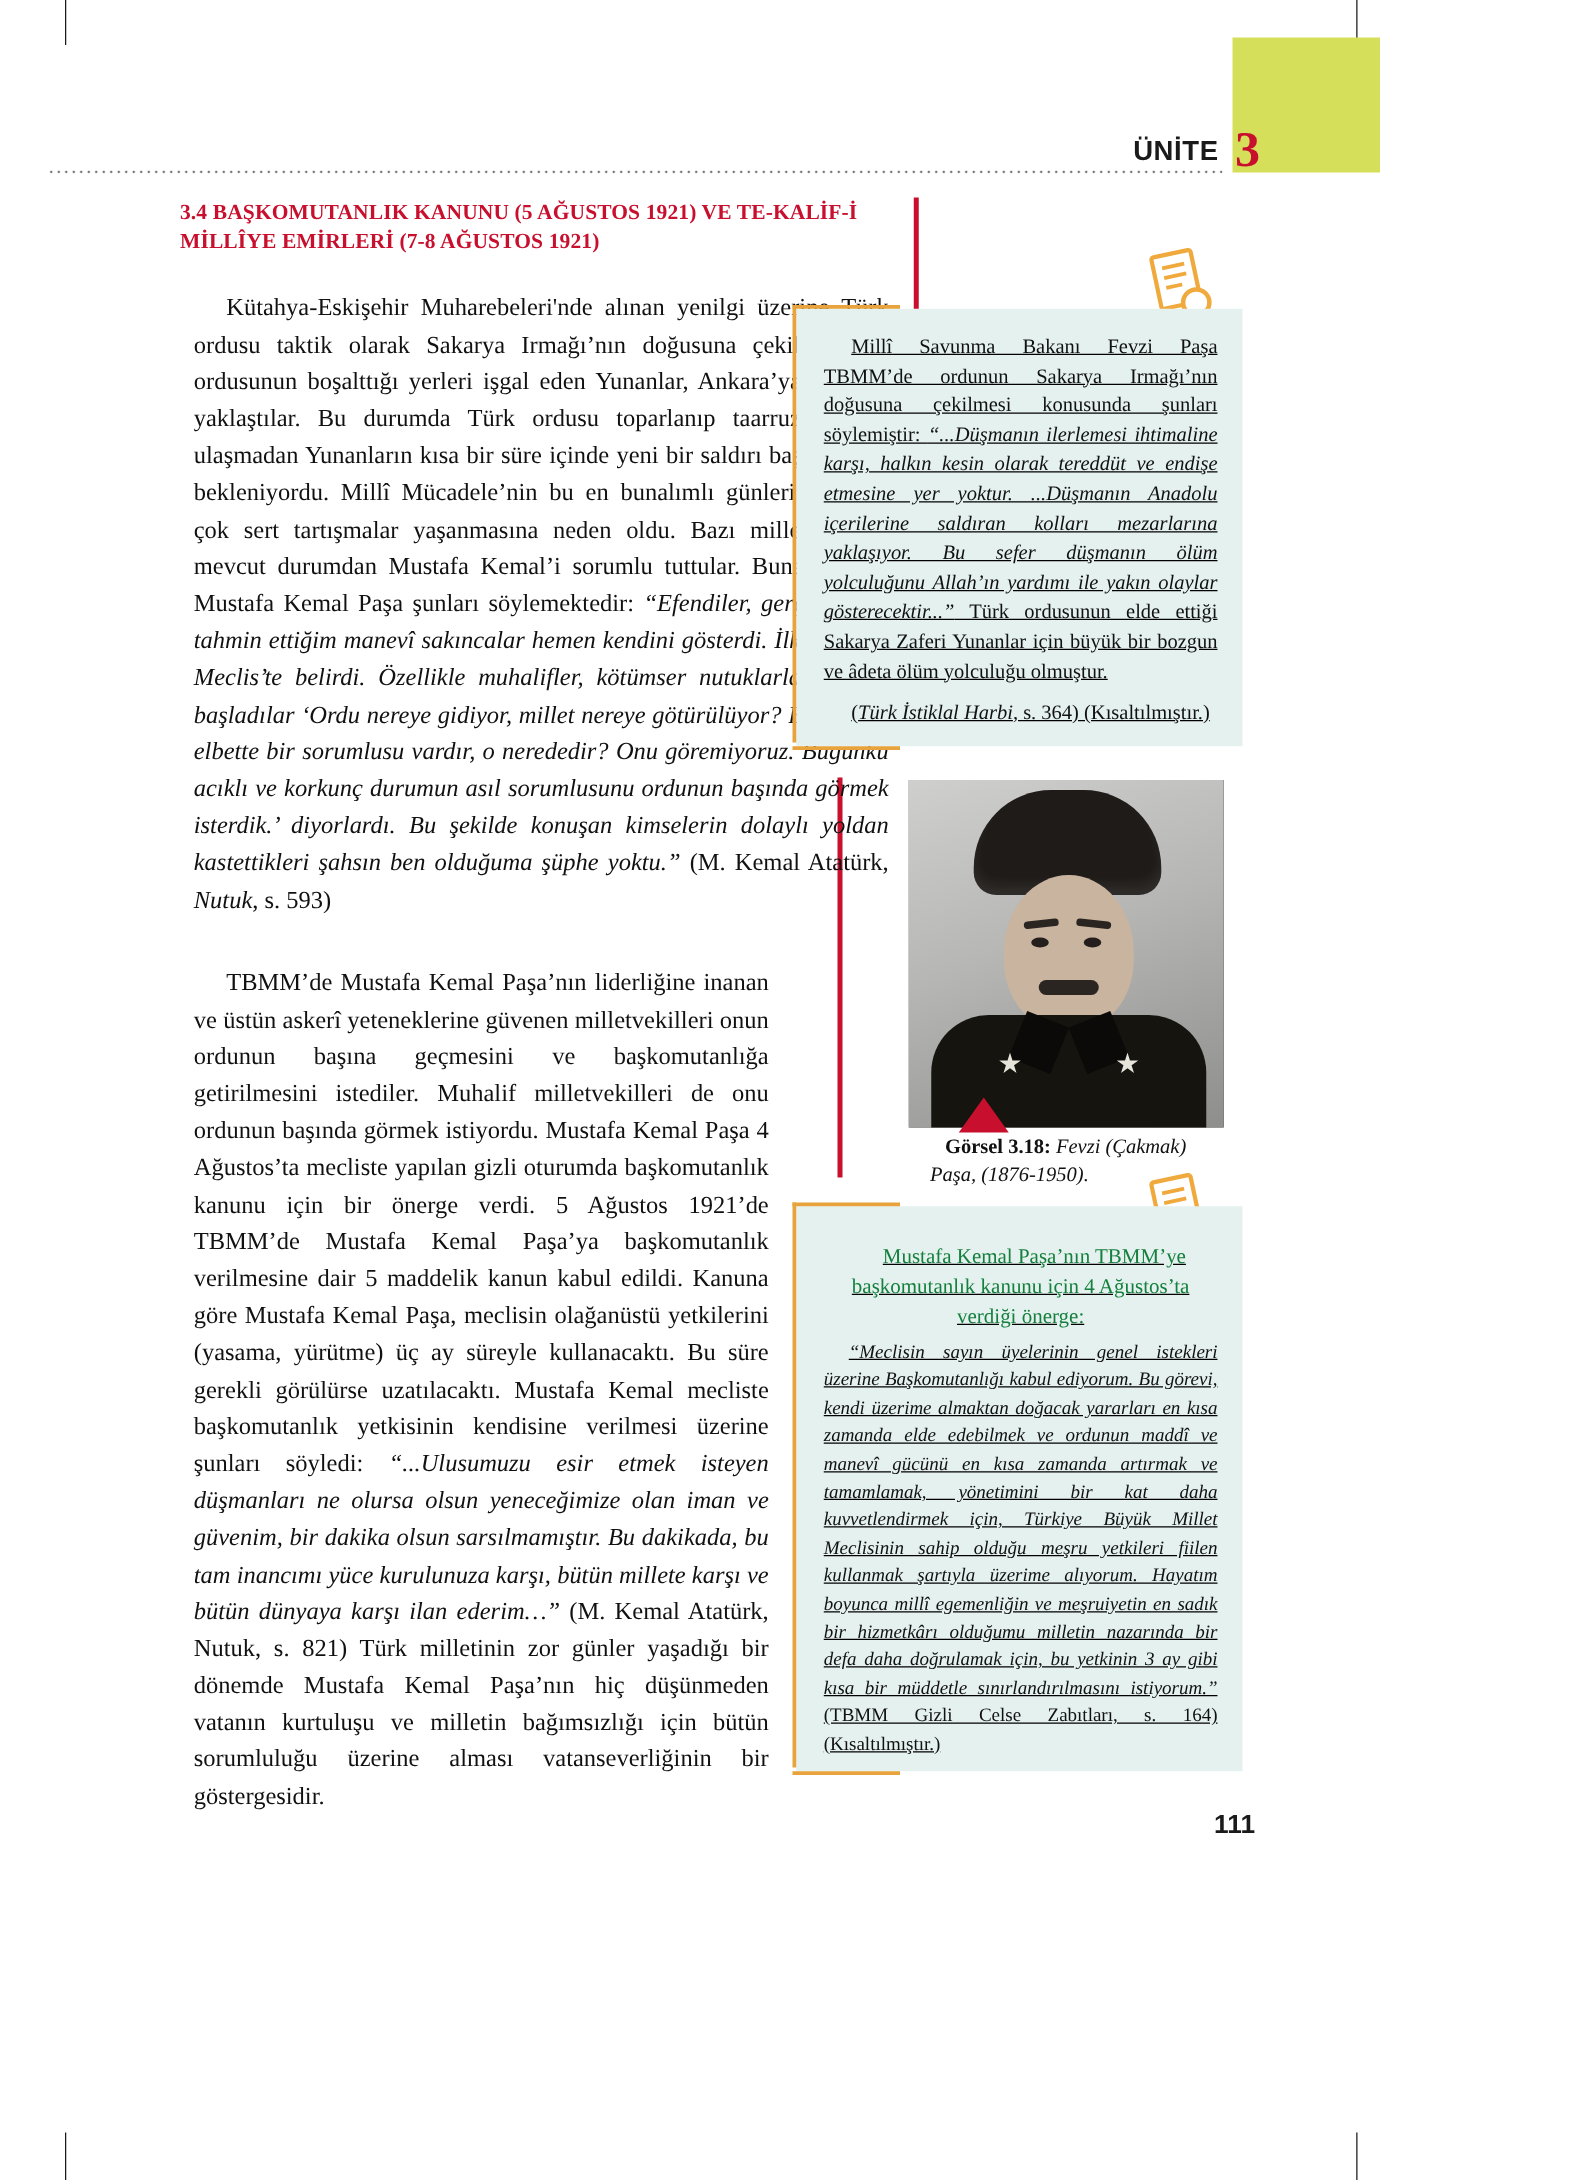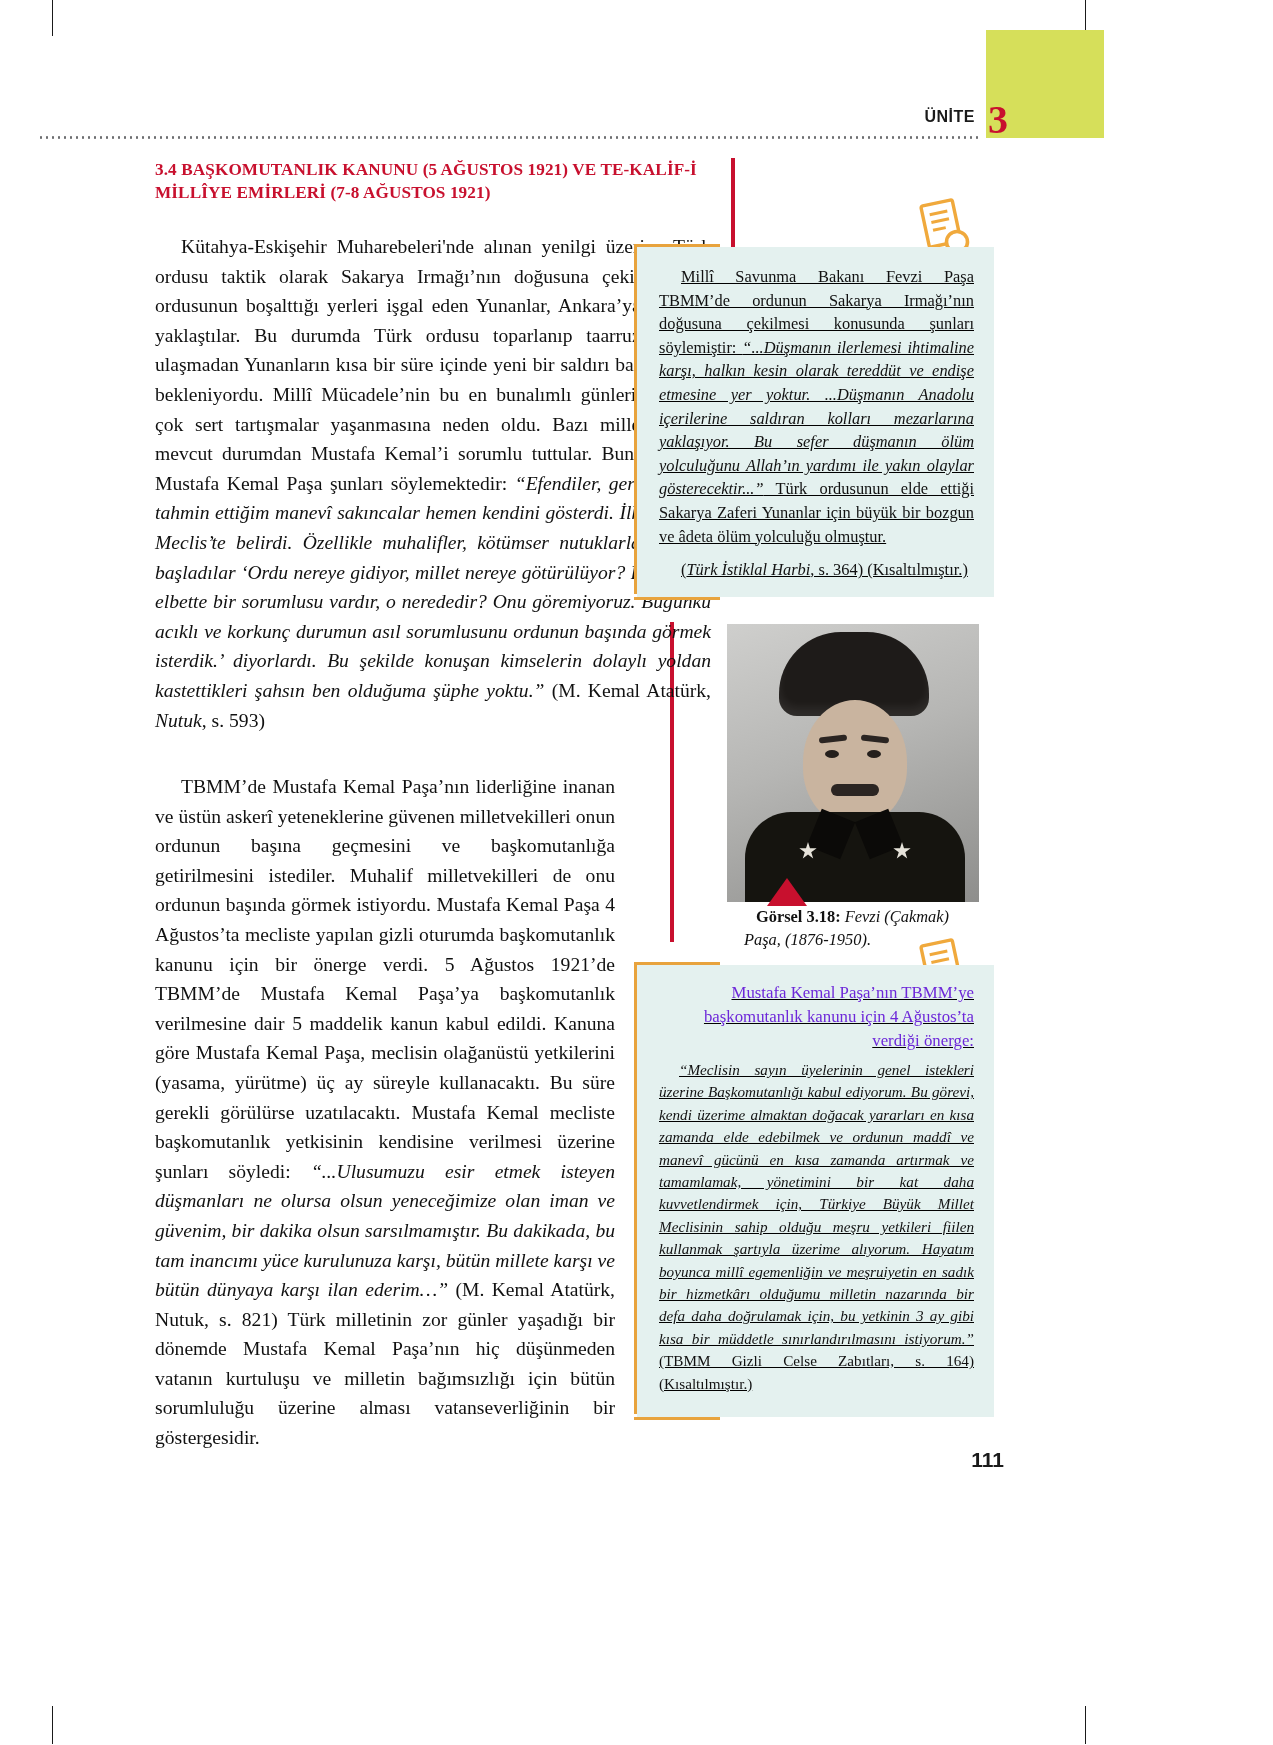--- a/index.html
+++ b/index.html
@@ -28,21 +28,21 @@
     width: 118px; height: 108px;
     background: #d6df5a;
   }
   .unit-label {
     position: absolute;
     left: 860px; top: 108px;
     width: 115px;
     text-align: right;
     font-family: "Liberation Sans", sans-serif;
     font-weight: bold;
-    font-size: 16px;
+    font-size: 22px;
     letter-spacing: 0.5px;
     color: #1a1a1a;
   }
   .unit-number {
     position: absolute;
     left: 988px; top: 96px;
     font-family: "Liberation Serif", serif;
     font-weight: bold;
     font-size: 40px;
     color: #c8102e;
@@ -52,21 +52,21 @@
     left: 38px; top: 136px;
     width: 940px; height: 3px;
     background-image: radial-gradient(circle, #6d6e71 1.1px, transparent 1.2px);
     background-size: 6px 3px;
     background-repeat: repeat-x;
   }
 
   
   .section-heading {
     position: absolute;
-    left: 155px; top: 158px;
+    left: 144px; top: 158px;
     width: 560px;
     font-family: "Liberation Serif", serif;
     font-weight: bold;
     font-size: 17.2px;
     line-height: 23px;
     color: #c8102e;
     letter-spacing: 0.1px;
   }
 
   
@@ -161,24 +161,24 @@
     color: #111;
     text-align: justify;
     text-indent: 22px;
     margin: 10px 0 0 0;
   }
   .box-cite i { font-style: italic; }
 
   .box2-title {
     font-size: 16.8px;
     line-height: 24px;
-    color: #6d28d9;
-    text-align: right;
+    color: #15803d;
+    text-align: center;
     text-indent: 22px;
-    margin: 0 0 6px 0;
+    margin: 12px 0 6px 0;
   }
   .box2-quote {
     font-size: 15.2px;
     line-height: 22.4px;
     color: #111;
     text-align: justify;
     text-indent: 20px;
     font-style: italic;
     margin: 0;
   }

